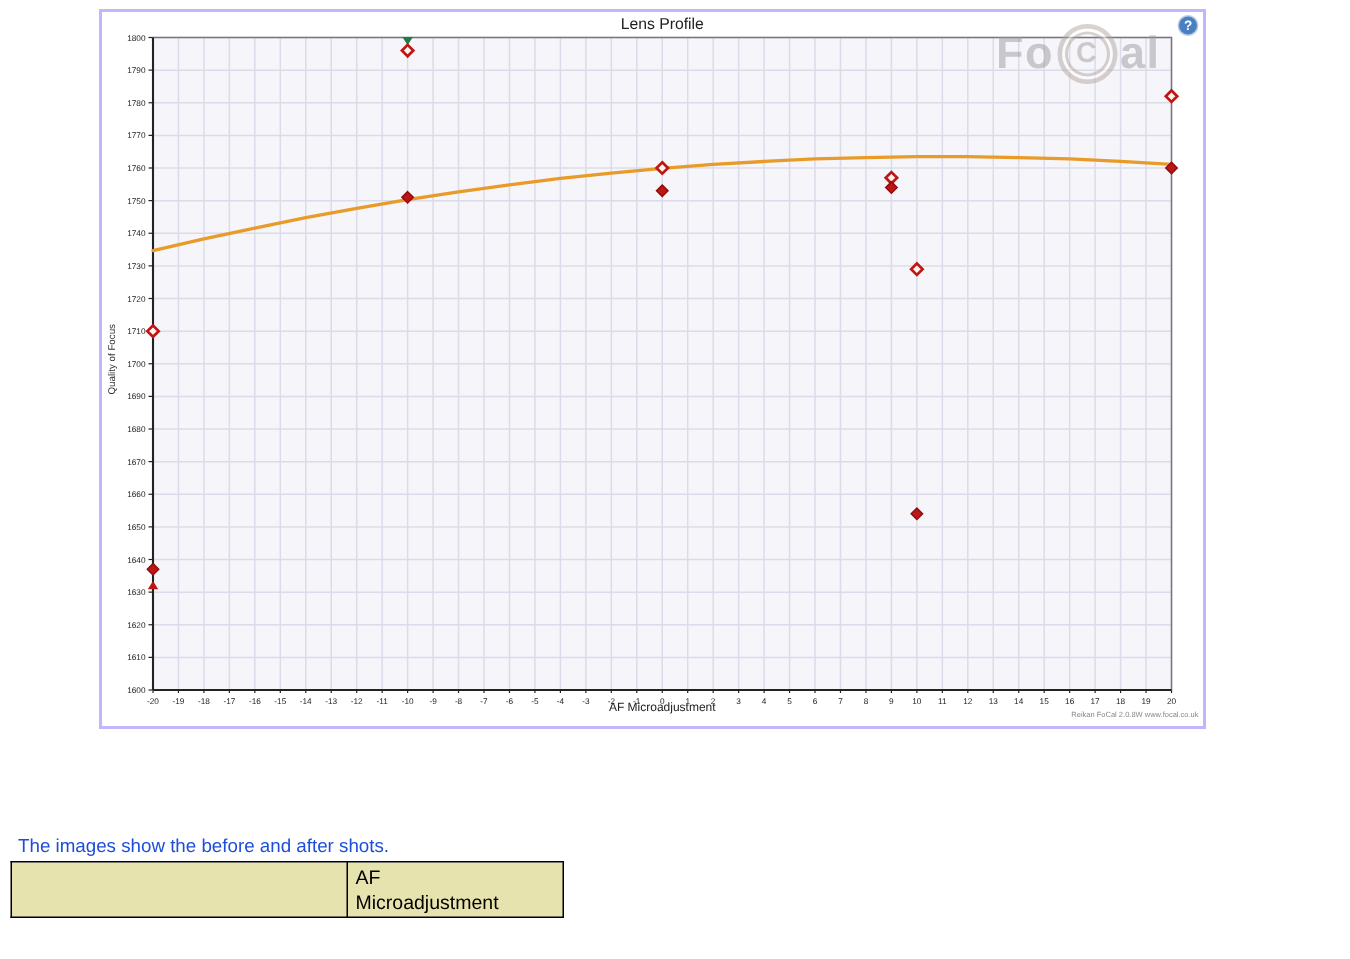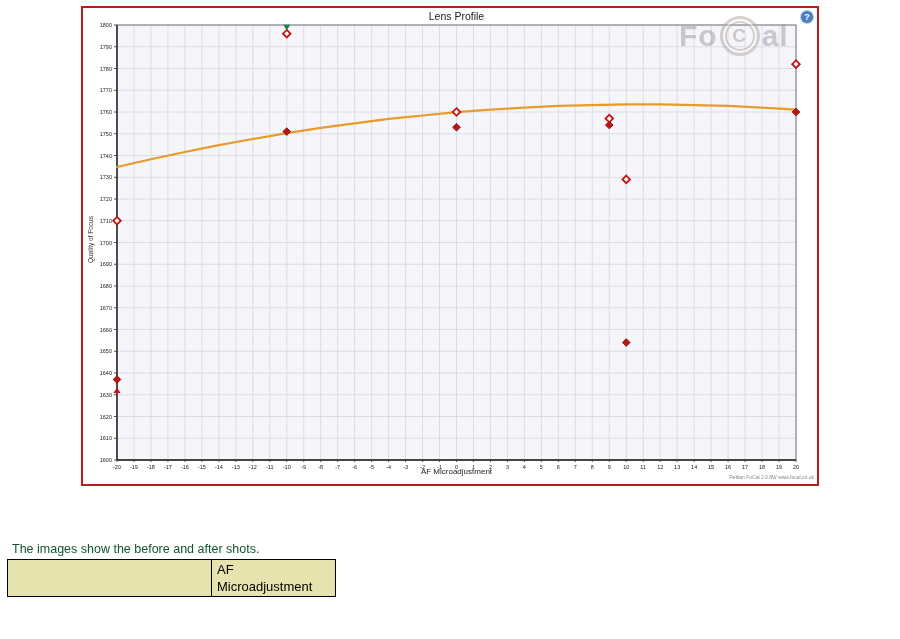--- a/index.html
+++ b/index.html
@@ -1,20 +1,20 @@
 <!DOCTYPE html>
 <html><head>
 <meta charset="utf-8">
 <style>
   html,body{margin:0;padding:0;background:#fff;font-family:"Liberation Sans",sans-serif;}
   .page{position:relative;width:900px;height:639px;background:#fff;overflow:hidden;}
 
   
-  .chart-window{position:absolute;left:81px;top:6px;width:734px;height:476px;
-    border:2px solid #b91c1c;background:#fff;}
+  .chart-window{position:absolute;left:66px;top:6px;width:734px;height:476px;
+    border:2px solid #c4b5fd;background:#fff;}
   .chart-title{position:absolute;left:34px;top:2px;width:679px;text-align:center;
     font-size:10.5px;color:#222;}
   .help-icon{position:absolute;right:4px;top:3px;width:12px;height:12px;border-radius:50%;
     background:#4A7FC1;color:#fff;font-size:9px;font-weight:bold;line-height:12px;
     text-align:center;cursor:pointer;box-shadow:0 0 0 1px #b9cbe4;}
   .watermark{position:absolute;left:596px;top:8px;opacity:.5;white-space:nowrap;
     color:#9a9aa0;font-weight:bold;font-size:30px;letter-spacing:1px;z-index:5;
     display:flex;align-items:center;pointer-events:none;}
   .wm-ring{display:inline-flex;align-items:center;justify-content:center;width:34px;height:34px;
     border:3px solid #b3a7a2;border-radius:50%;box-shadow:inset 0 0 0 2px #fff,inset 0 0 0 4px #b3a7a2;
@@ -22,24 +22,24 @@
   .y-axis-label{position:absolute;left:-38px;top:228px;width:90px;text-align:center;
     font-size:6.5px;color:#333;transform:rotate(-90deg);}
   .x-axis-label{position:absolute;left:34px;top:459px;width:679px;text-align:center;
     font-size:8px;color:#222;}
   .footer-credit{position:absolute;right:3px;top:466px;font-size:5px;color:#888;}
   svg{position:absolute;left:0;top:0;}
   svg text{font-family:"Liberation Sans",sans-serif;}
 
   
   .bottom{position:absolute;left:0;top:542px;}
-  .caption{margin:0 0 3px 12px;font-size:12.5px;color:#14532d;}
+  .caption{margin:15px 0 3px 12px;font-size:12.5px;color:#1d4ed8;}
   table.ba{border-collapse:collapse;margin-left:7px;table-layout:fixed;}
   table.ba td{border:1.8px solid #000;font-size:13px;color:#000;vertical-align:top;
-    padding:1px 0 1px 5px;}
+    padding:1px 20px 1px 5px;}
   td.k{background:#E7E3AE;}
   td.w{background:#fff;}
   .col1{width:198px;}
   .col2{width:118px;}
   .hdr{white-space:pre-line;line-height:17px;height:34px;}
   .datarow td{height:17px;line-height:16px;}
 </style>
 </head>
 <body>
 

